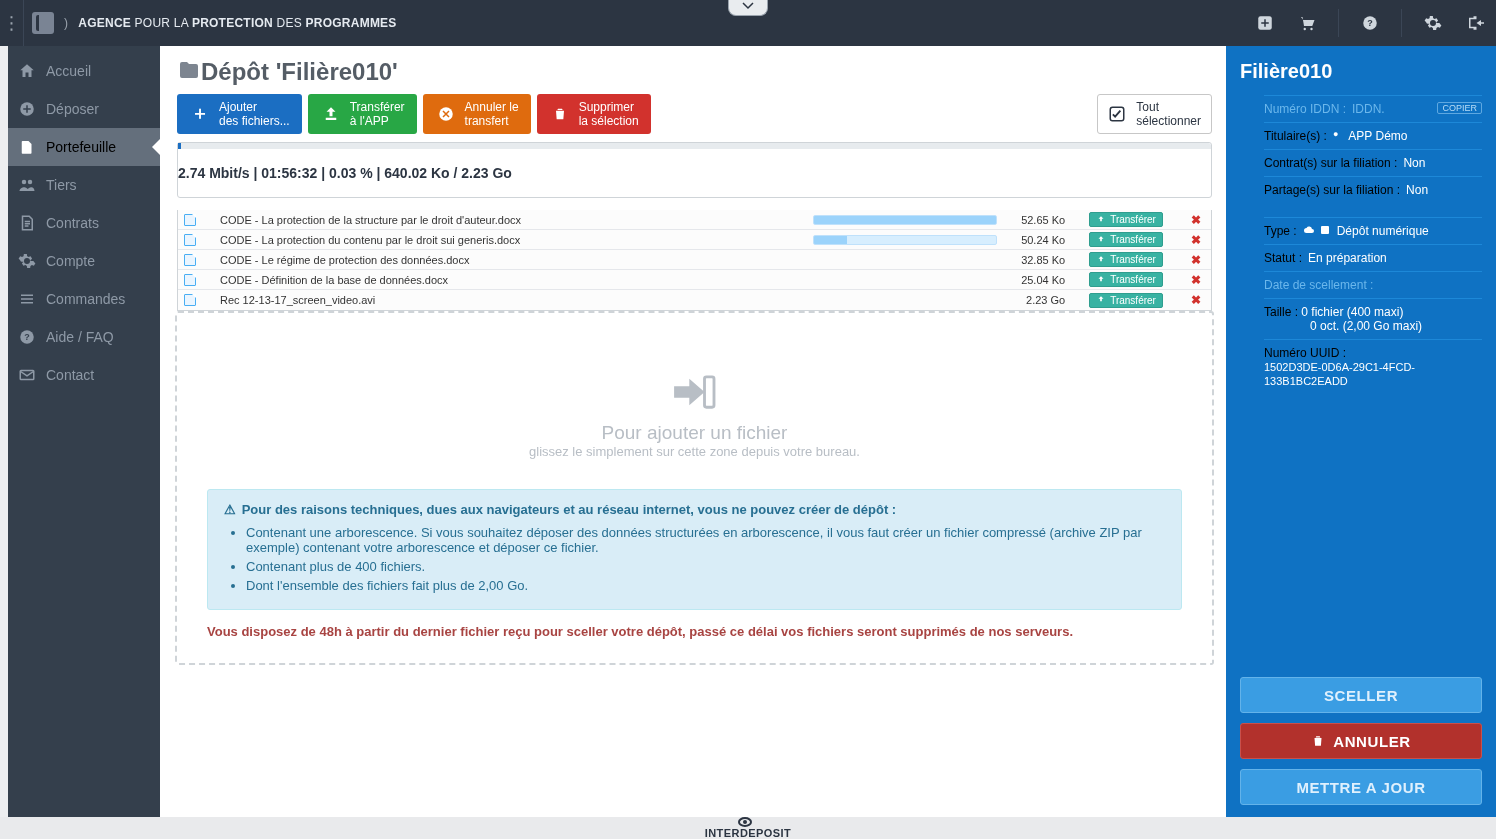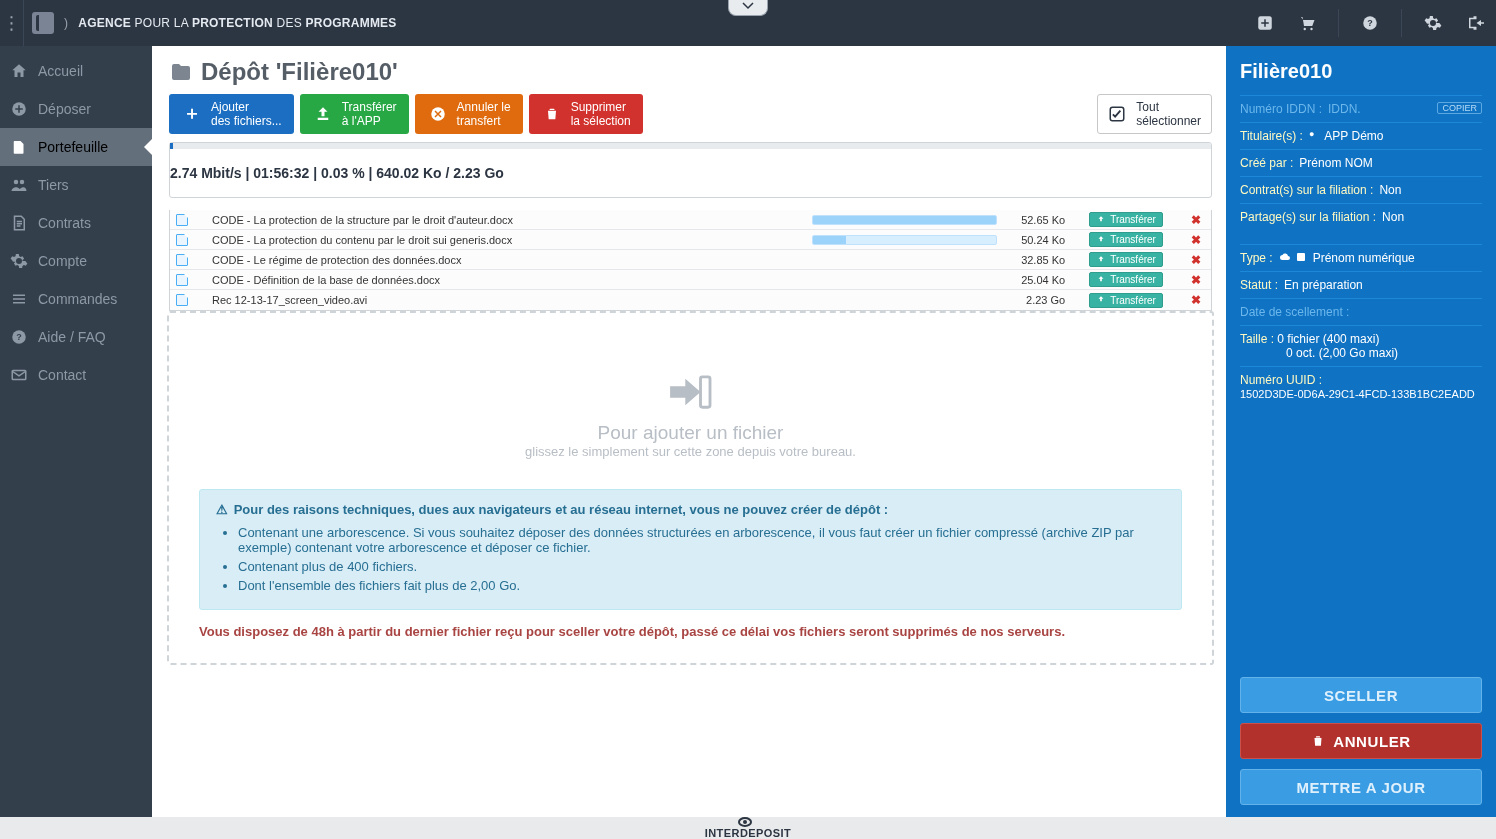--- a/index.html
+++ b/index.html
@@ -74,21 +74,21 @@
   .ticon svg{width:18px;height:18px;fill:#cfd6dd;}
   .top-right .sep{width:1px;height:28px;background:#3b4656;margin:0 2px;}
 
   
   .app{
     height:calc(100% - 46px - 22px);
     display:flex;
   }
   .sidebar{
     width:152px;flex:0 0 152px;background:var(--sidebar);
-    display:flex;flex-direction:column;padding-top:6px;
+    display:flex;flex-direction:column;padding-top:6px;margin-left:8px;
   }
   .sitem{
     position:relative;
     display:flex;align-items:center;gap:10px;height:38px;
     padding:0 10px;color:var(--side-text);
     font-size:14px;
     cursor:pointer;
   }
   .sitem svg{width:18px;height:18px;fill:var(--side-text);flex:0 0 18px;}
   .sitem.active{background:var(--sidebar-active);color:#000000;}
@@ -102,21 +102,21 @@
   
   .main{flex:1;display:flex;min-width:0;}
   .content{
     flex:1;min-width:0;
     background:var(--content-bg);
     display:flex;flex-direction:column;
     border-left:3px solid var(--content-bg);
   }
   .ccontainer{padding:10px 14px 12px 14px;}
   .title{
-    display:flex;align-items:center;gap:8px;
+    display:flex;align-items:flex-start;
     color:#555d66;font-size:24px;font-weight:700;margin:2px 0 8px 0;
   }
   .title svg{width:24px;height:24px;fill:#7d8590;}
 
   .actions{display:flex;align-items:stretch;gap:6px;}
   .abtn{
     display:flex;align-items:center;gap:8px;
     color:#fff;border:none;border-radius:3px;
     padding:6px 12px;height:40px;cursor:pointer;font-size:12px;line-height:1.2;
   }
@@ -177,23 +177,23 @@
   .deadline{
     margin:2px 36px 20px 36px;color:var(--danger-text);font-weight:700;font-size:13px;
   }
 
   
   .rpanel{
     width:270px;flex:0 0 270px;background:var(--rpanel);color:#e6f1fb;
     display:flex;flex-direction:column;padding:14px 14px 12px 14px;font-size:12px;
   }
   .rpanel h2{margin:0 0 12px 0;font-size:20px;font-weight:700;color:#fff;}
-  .rline{padding:6px 0;border-top:1px solid var(--rpanel-sep);display:flex;gap:6px;align-items:flex-start;flex-wrap:wrap;}
+  .rline{padding:6px 0;border-top:1px solid var(--rpanel-sep);display:flex;gap:6px;align-items:flex-start;flex-wrap:wrap;margin-left:24px;}
   .rline:first-of-type{border-top:1px solid var(--rpanel-sep);}
-  .rline .lbl{color:#fef9c3;}
+  .rline .lbl{color:#000000;}
   .rline .val{color:#fff;}
   .rline .muted{color:#6bb7ec;}
   .rline .bullet{color:#fff;font-size:9px;margin-right:4px;}
   .rcopy{
     margin-left:auto;font-size:9px;border:1px solid #5ea8e1;border-radius:2px;
     padding:0 4px;color:#b8dcf6;cursor:pointer;
   }
   .ricon{display:inline-flex;gap:4px;align-items:center;}
   .ricon svg{width:12px;height:12px;fill:#fff;}
   .rindent{padding-left:46px;}
@@ -502,43 +502,39 @@
         <span class="lbl muted">Numéro IDDN :</span>
         <span class="val muted">IDDN.</span>
         <span class="rcopy">COPIER</span>
       </div>
       <div class="rline">
         <span class="lbl">Titulaire(s) :</span>
         <span class="bullet">●</span>
         <span class="val">APP Démo</span>
       </div>
       <div class="rline">
-        <span class="lbl">Créé par :</span>
-        <span class="val">Prénom NOM</span>
-      </div>
-      <div class="rline">
         <span class="lbl">Contrat(s) sur la filiation :</span>
         <span class="val">Non</span>
       </div>
       <div class="rline">
         <span class="lbl">Partage(s) sur la filiation :</span>
         <span class="val">Non</span>
       </div>
 
       <div class="rline" style="margin-top:14px;">
         <span class="lbl">Type :</span>
         <span class="ricon">
           <svg viewBox="0 0 24 24">
               <path d="M7 18a5 5 0 0 1 0-10 6 6 0 0 1 11 2 4 4 0 0 1 0 8H7z"></path>
             </svg>
           <svg viewBox="0 0 24 24">
               <rect x="4" y="4" width="16" height="16" rx="2"></rect>
             </svg>
         </span>
-        <span class="val">Prénom numérique</span>
+        <span class="val">Dépôt numérique</span>
       </div>
       <div class="rline">
         <span class="lbl">Statut :</span>
         <span class="val">En préparation</span>
       </div>
       <div class="rline">
         <span class="lbl muted">Date de scellement :</span>
       </div>
       <div class="rline" style="display:block;">
         <span class="lbl">Taille :</span>

